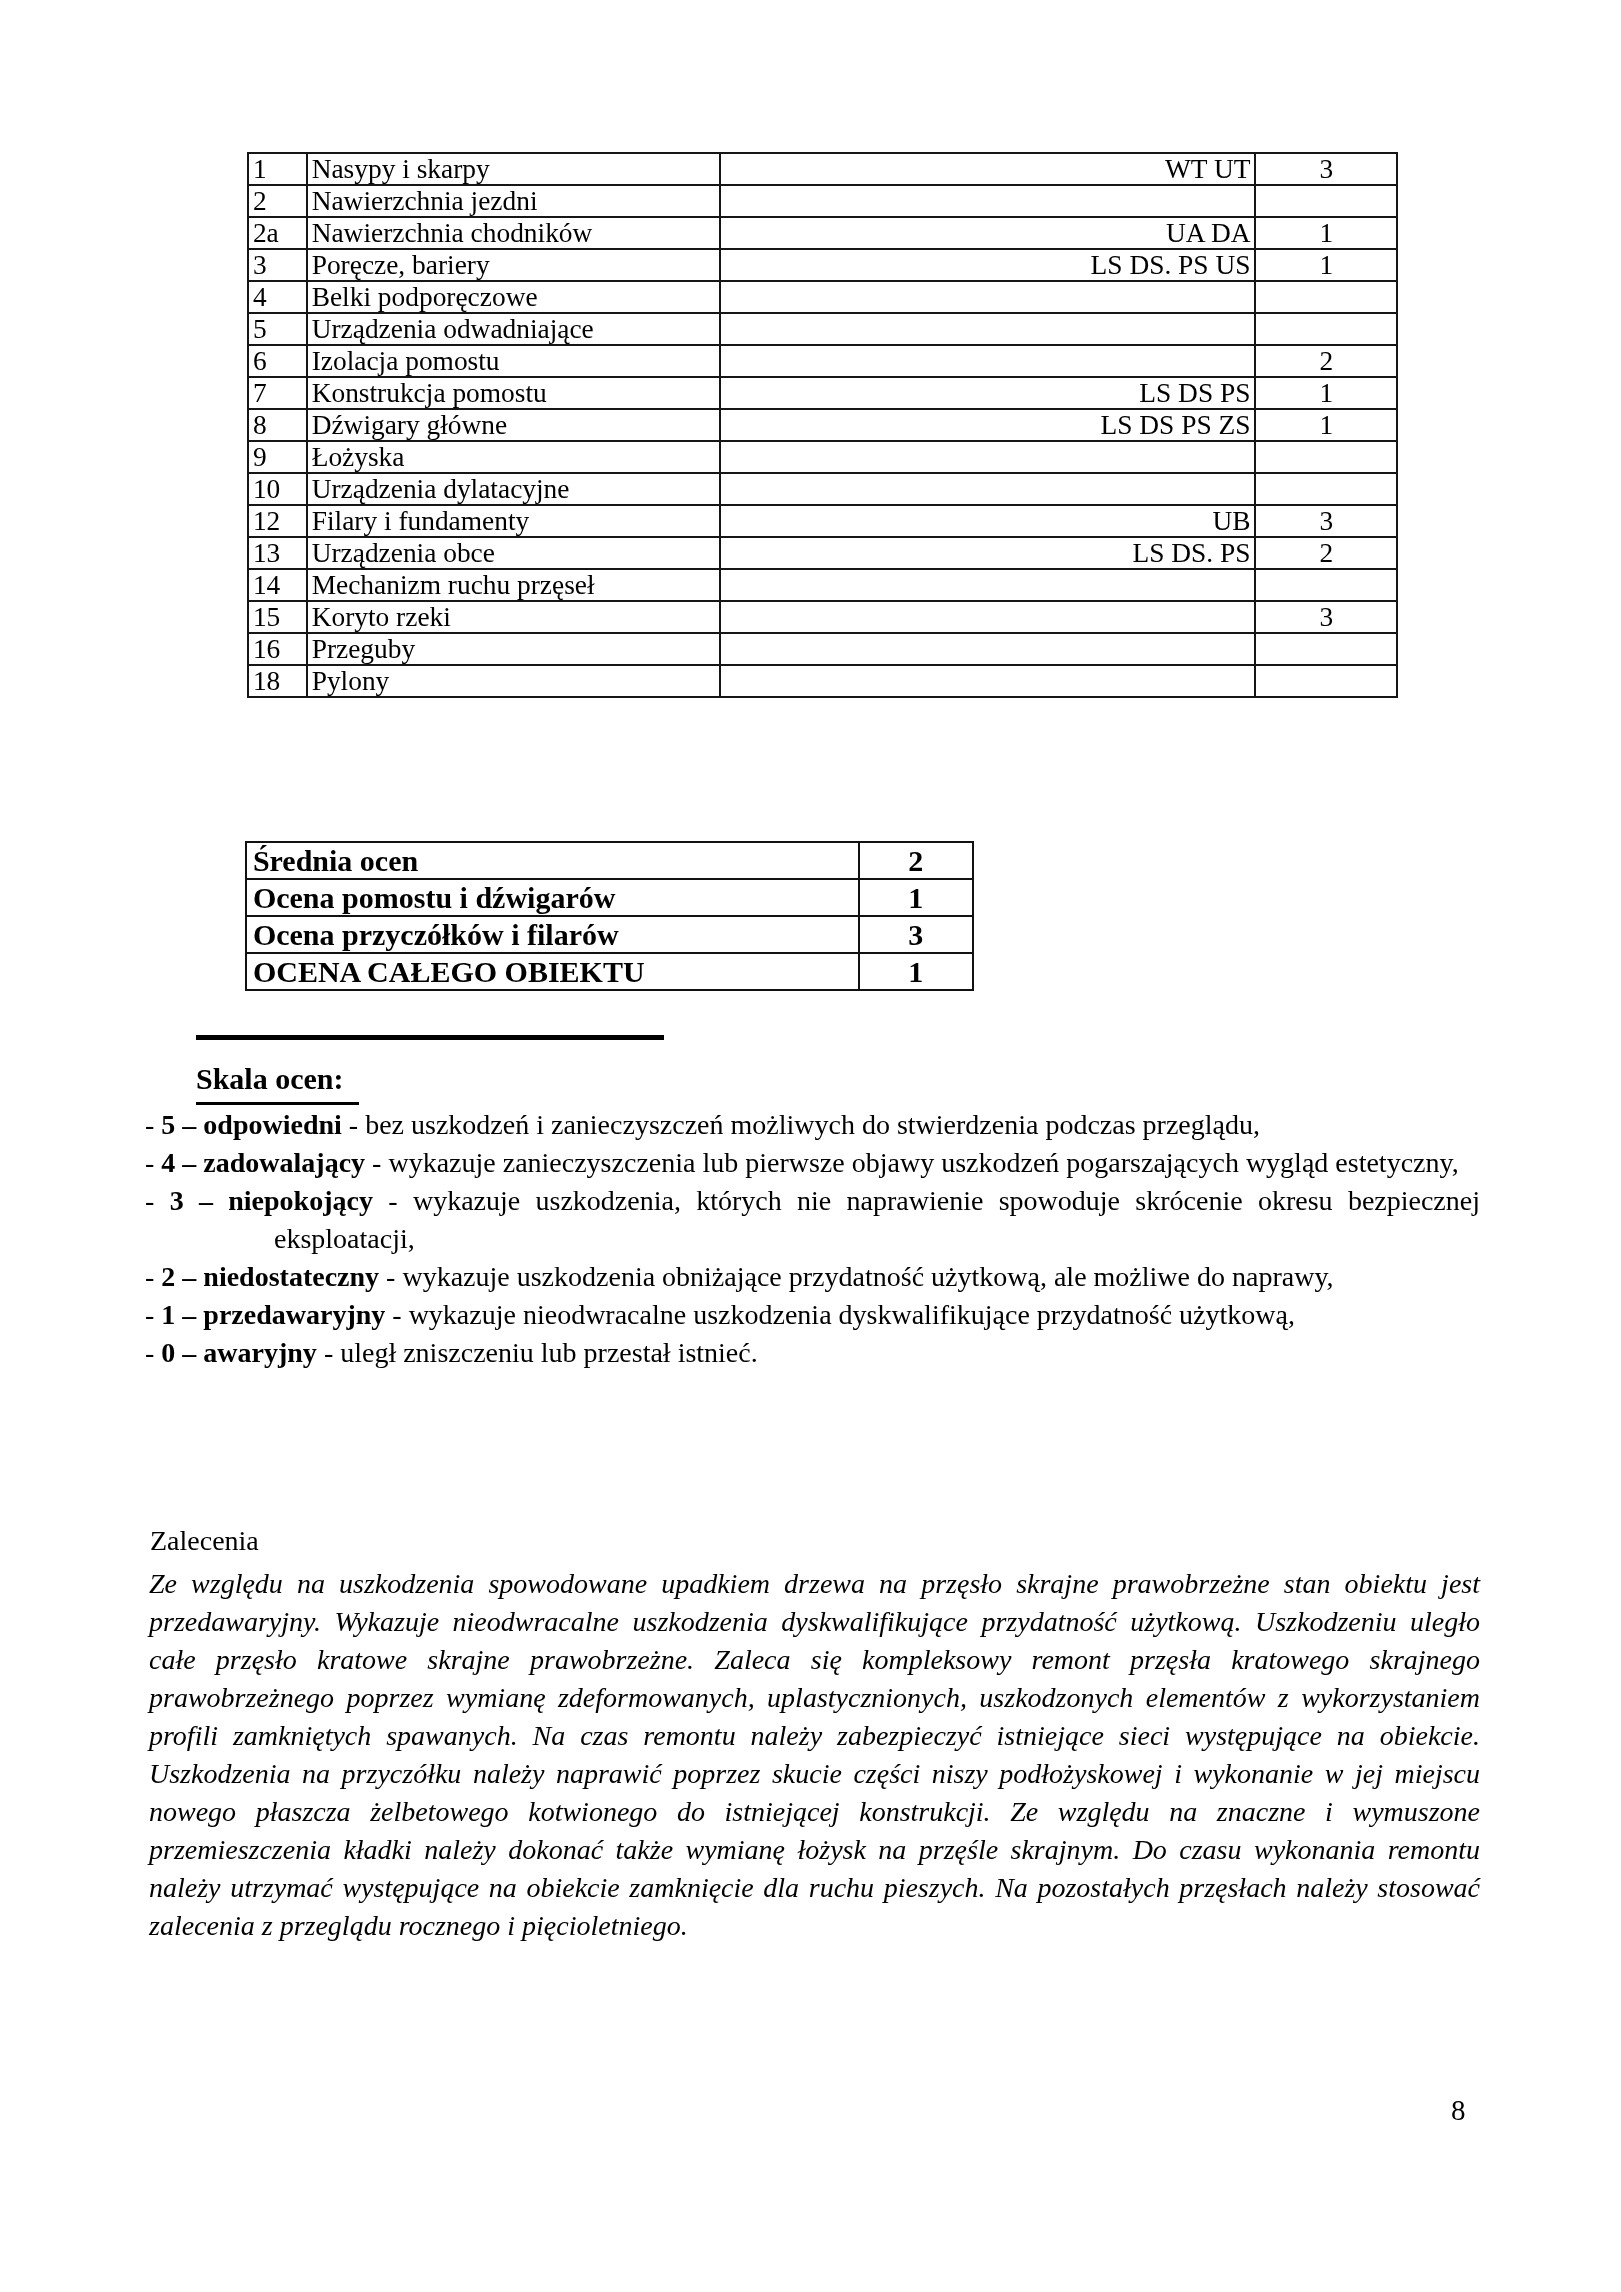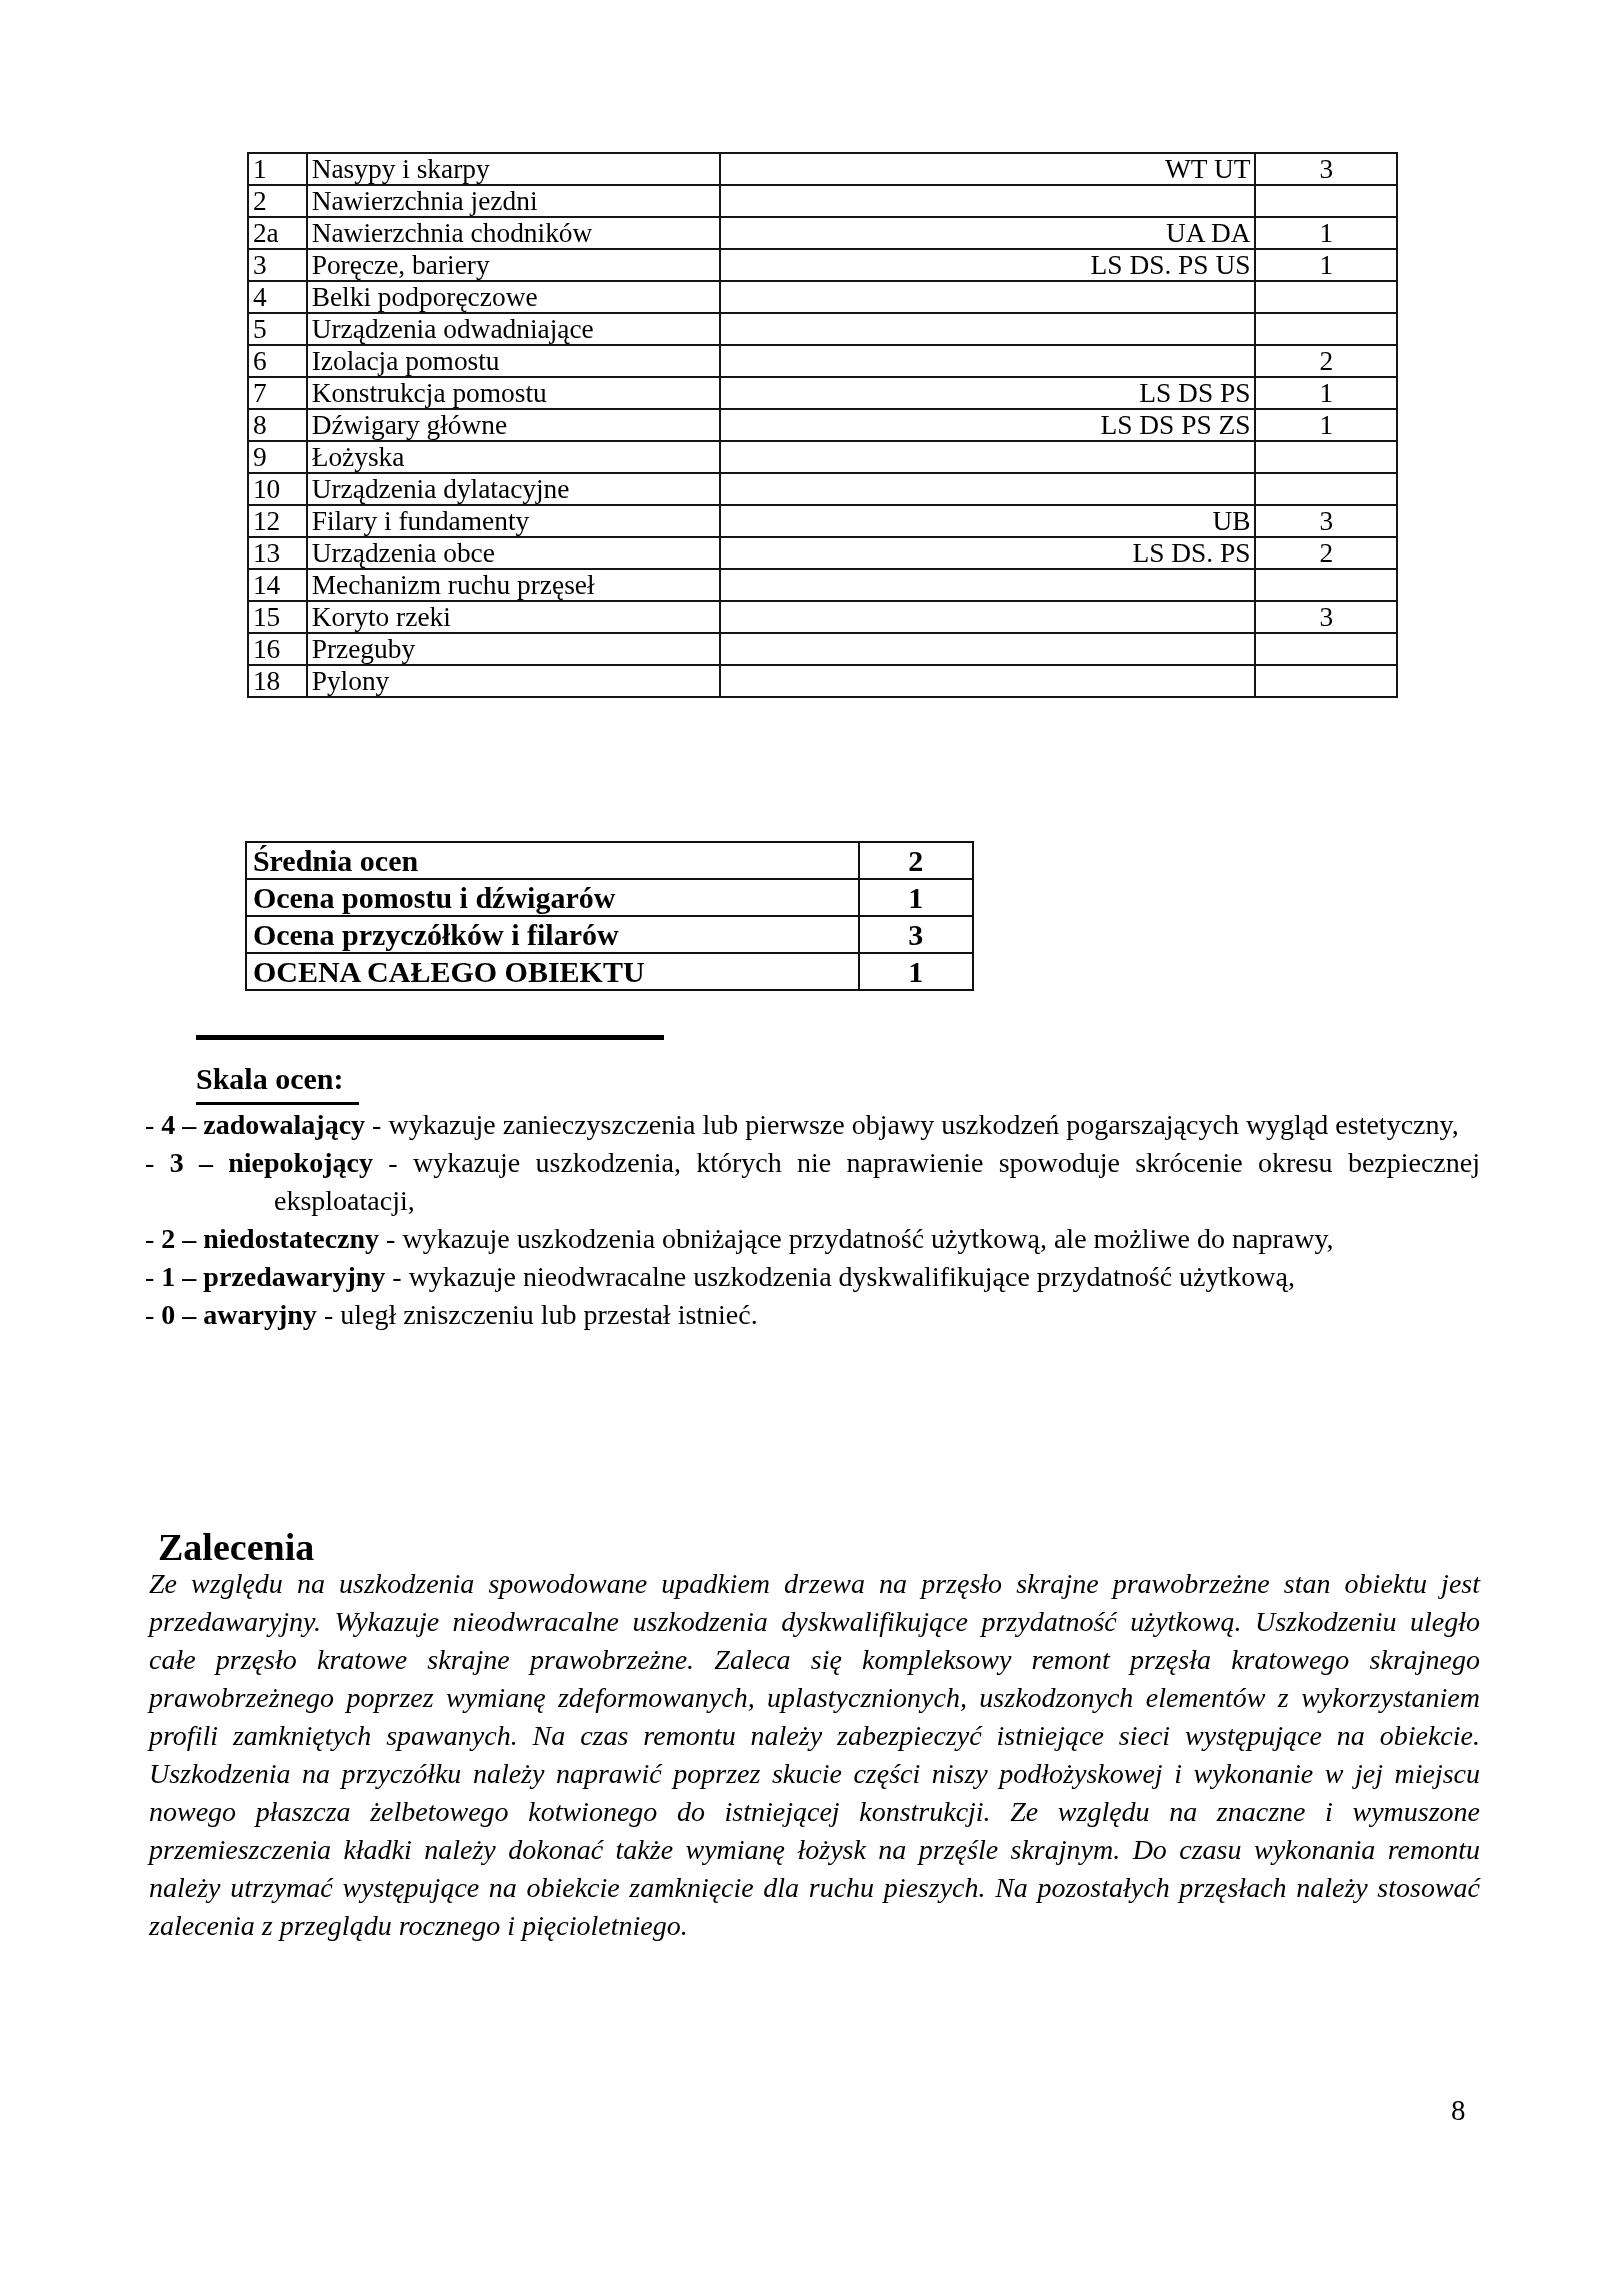--- a/index.html
+++ b/index.html
@@ -73,22 +73,22 @@
     font-size:28px; line-height:38px;
   }
   .scale-item {
     margin:0;
     text-align:justify;
     padding-left:129px; text-indent:-129px;
   }
 
   
   .zalecenia-heading {
-    position:absolute; left:158px; top:1525px;
-    font-size:38px; font-weight:bold;
+    position:absolute; left:150px; top:1525px;
+    font-size:28px; font-weight:normal;
   }
   .zalecenia-body {
     position:absolute; left:149px; top:1565px;
     width:1331px; margin:0;
     font-size:28px; line-height:38px;
     text-align:justify;
     font-style:italic;
   }
 
   
@@ -232,20 +232,26 @@
 
   <div class="divider"></div>
 
   <div class="skala-heading">
     <span class="skala-underline">Skala ocen:</span>
   </div>
 
   <div class="scale-list">
     <p class="scale-item">
       <span>-</span>
+      <b>5 – odpowiedni</b>
+      <span>-</span>
+      <span>bez uszkodzeń i zanieczyszczeń możliwych do stwierdzenia podczas przeglądu,</span>
+    </p>
+    <p class="scale-item">
+      <span>-</span>
       <b>4 – zadowalający</b>
       <span>-</span>
       <span>wykazuje zanieczyszczenia lub pierwsze objawy uszkodzeń pogarszających wygląd estetyczny,</span>
     </p>
     <p class="scale-item">
       <span>-</span>
       <b>3 – niepokojący</b>
       <span>-</span>
       <span>wykazuje uszkodzenia, których nie naprawienie spowoduje skrócenie okresu bezpiecznej eksploatacji,</span>
     </p>

